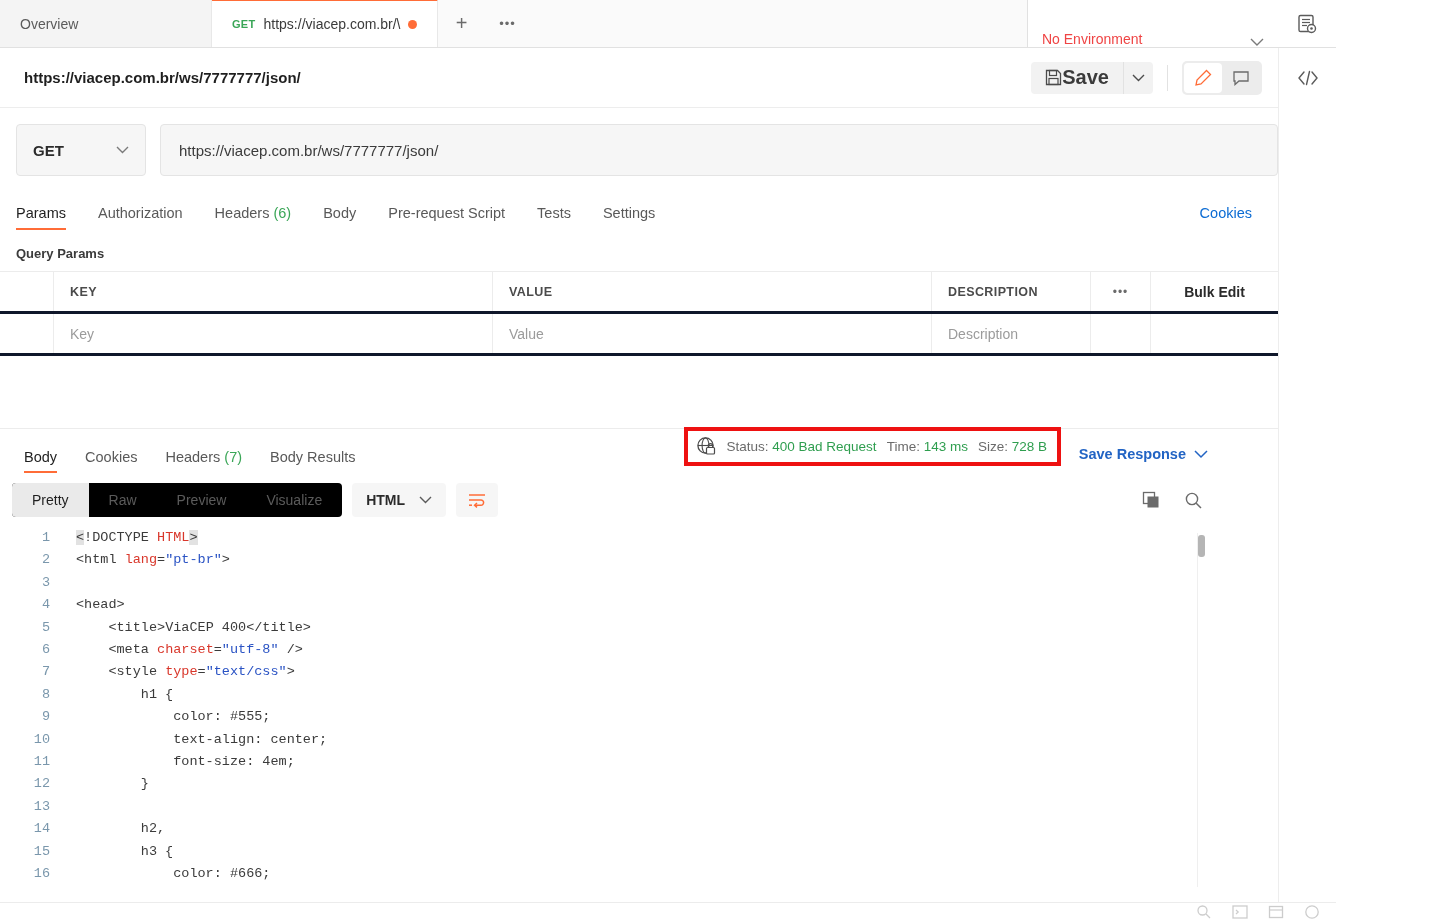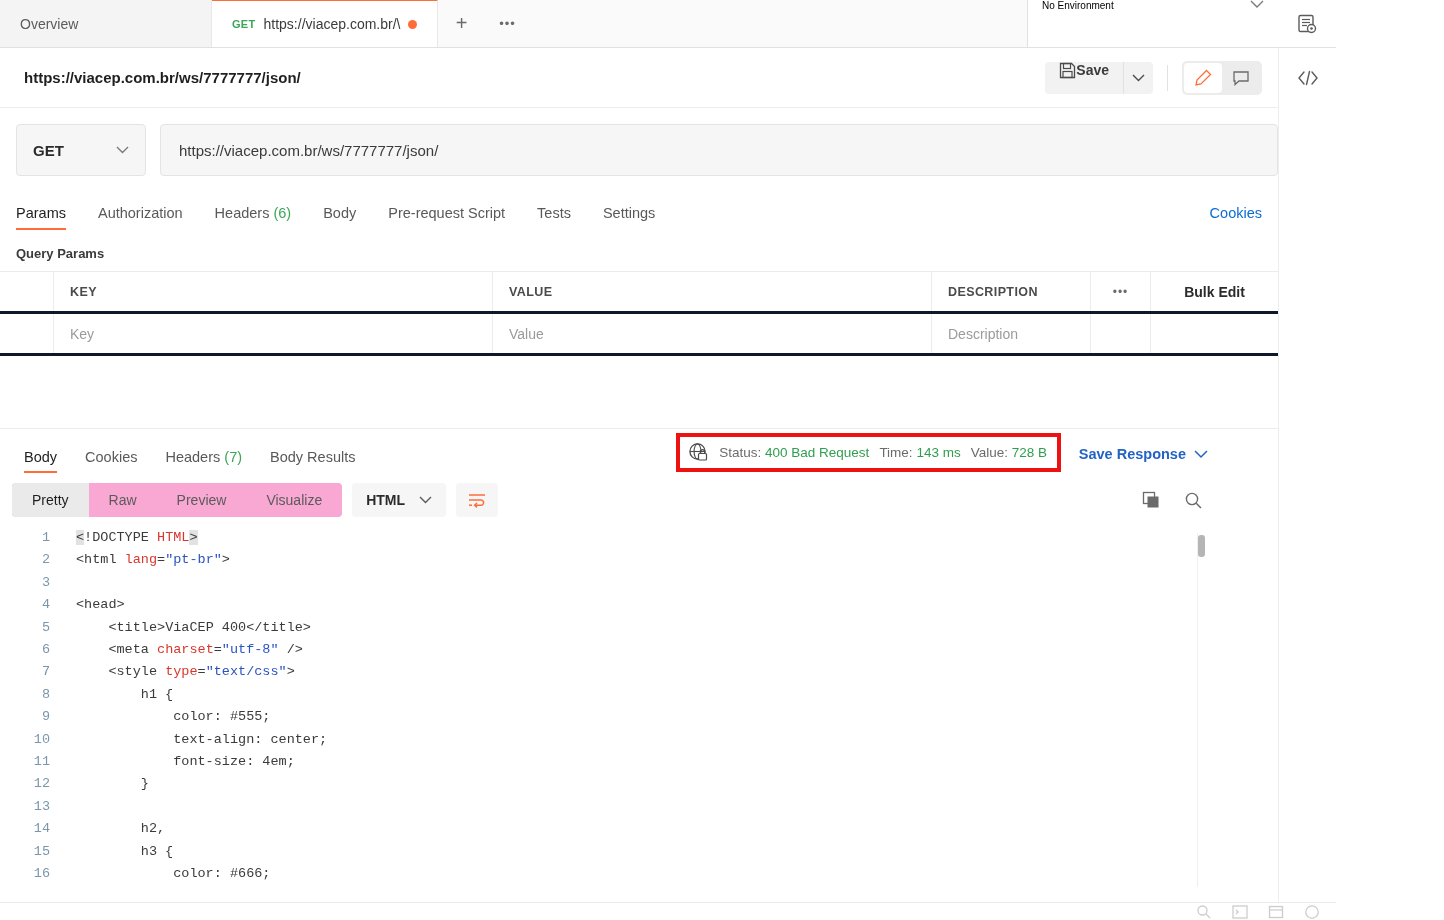--- a/index.html
+++ b/index.html
@@ -39,43 +39,43 @@
   }
   .tab-new, .tab-more {
     display: flex; align-items: center; justify-content: center;
     width: 46px; color: #6b6b6b; cursor: pointer; font-size: 20px;
     background: #fafafa;
   }
   .tab-more { font-size: 13px; letter-spacing: 1px; }
   .tabstrip-fill { flex: 1; background: #fafafa; border-right: 1px solid #e1e1e1; }
 
   .env-box {
-    display: flex; align-items: flex-start; justify-content: space-between;
+    display: flex; align-items: flex-end; justify-content: space-between;
     width: 250px; padding: 0 14px; background: #fff;
-    font-size: 10px; color: #000000; cursor: pointer;
+    font-size: 14px; color: #ef4444; cursor: pointer;
   }
   .env-right {
     display: flex; align-items: center; justify-content: center;
     width: 58px; background: #fff; cursor: pointer;
   }
   .chev { color: #7a7a7a; font-size: 12px; }
 
   
   .titlerow {
     display: flex; align-items: center;
     height: 60px; padding: 0 16px 0 24px;
     border-bottom: 1px solid #ededed;
     background: #fff;
   }
   .req-title { font-size: 15px; font-weight: bold; color: #1f1f1f; flex: 1; }
   .btn-save {
-    display: flex; 
+    display: flex; align-items: center; 
     height: 32px; padding: 0 14px;
     background: #f2f2f2; border-radius: 4px 0 0 4px;
-    font-size: 14px; color: #3b3b3b; font-weight: bold; cursor: pointer;
+    font-size: 20px; color: #3b3b3b; font-weight: bold; cursor: pointer;
   }
   .btn-save-caret {
     display: flex; align-items: center; justify-content: center;
     width: 30px; height: 32px; background: #f2f2f2;
     border-radius: 0 4px 4px 0; border-left: 1px solid #e2e2e2; cursor: pointer;
   }
   .tb-sep { width: 1px; height: 26px; background: #e2e2e2; margin: 0 14px; }
   .icon-pair { display: flex; background: #ececec; border-radius: 5px; padding: 2px; }
   .icon-btn {
     display: flex; align-items: center; justify-content: center;
@@ -164,36 +164,36 @@
     padding: 0 0 8px 0; margin: 0 14px; position: relative; white-space: nowrap;
   }
   .rtab.active { color: #1f1f1f; }
   .rtab.active::after {
     content: ""; position: absolute; left: 0; right: 0; bottom: 0;
     height: 2px; background: #ff6c37;
   }
   .rtab .count { color: #3aa657; }
 
   .statuswrap {
-    position: absolute; right: 217px; bottom: 1px;
+    position: absolute; right: 217px; bottom: 7px;
     display: flex; align-items: center; gap: 10px;
     border: 4px solid #ee1111; background: #fff;
     padding: 5px 10px 5px 8px;
   }
   .status-text { font-size: 13.5px; color: #6b6b6b; white-space: nowrap; }
   .status-text b { font-weight: normal; color: #2f9e4f; }
   .save-resp {
     position: absolute; right: 70px; bottom: 11px;
     display: flex; align-items: center; gap: 8px;
     font-size: 14.5px; font-weight: bold; color: #2264c4; cursor: pointer;
   }
 
   
   .viewbar { display: flex; align-items: center; gap: 10px; padding: 10px 0 10px 12px; position: relative; }
-  .seg { display: flex; background: #f9a8d4; border-radius: 4px; overflow: hidden; align-items: flex-end; }
+  .seg { display: flex; background: #000000; border-radius: 4px; overflow: hidden; align-items: flex-end; }
   .seg-item {
     padding: 0 20px; height: 34px; display: flex; align-items: center;
     font-size: 14px; color: #5b5b5b; cursor: pointer;
   }
   .seg-item.active { background: #eaeaea; color: #1f1f1f; }
   .fmt-sel {
     display: flex; align-items: center; justify-content: space-between;
     gap: 14px; height: 34px; padding: 0 14px; min-width: 92px;
     background: #f6f6f6; border-radius: 4px;
     font-size: 14px; font-weight: bold; color: #2b2b2b; cursor: pointer;
@@ -327,21 +327,21 @@
         <svg width="13" height="8" viewBox="0 0 13 8">
             <path d="M1 1l5.5 5.5L12 1" fill="none" stroke="#7a7a7a" stroke-width="1.4"></path>
           </svg>
       </span>
     </div>
     <div class="url-input">
       <span>https://viacep.com.br/ws/7777777/json/</span>
     </div>
   </div>
 
-  <div class="reqtabs" style="margin-right:0;">
+  <div class="reqtabs" style="margin-right:10px;">
     <div class="reqtab active">
       <span>Params</span>
     </div>
     <div class="reqtab">
       <span>Authorization</span>
     </div>
     <div class="reqtab">
       <span>Headers</span>
       <span class="count">(6)</span>
     </div>
@@ -422,21 +422,21 @@
           <svg width="21" height="21" viewBox="0 0 21 21">
             <circle cx="9.5" cy="9.5" r="7.6" fill="none" stroke="#4b4b4b" stroke-width="1.3"></circle>
             <ellipse cx="9.5" cy="9.5" rx="3.4" ry="7.6" fill="none" stroke="#4b4b4b" stroke-width="1.1"></ellipse>
             <line x1="2" y1="9.5" x2="17" y2="9.5" stroke="#4b4b4b" stroke-width="1.1"></line>
             <rect x="10.5" y="11.5" width="8" height="6.5" rx="1" fill="#fff" stroke="#4b4b4b" stroke-width="1.2"></rect>
             <path d="M12.3 11.5v-1.7a2.2 2.2 0 014.4 0v1.7" fill="none" stroke="#4b4b4b" stroke-width="1.2"></path>
           </svg>
         </span>
         <span class="status-text"><span>Status:</span> <b>400 Bad Request</b></span>
         <span class="status-text"><span>Time:</span> <b>143 ms</b></span>
-        <span class="status-text"><span>Value:</span> <b>728 B</b></span>
+        <span class="status-text"><span>Size:</span> <b>728 B</b></span>
       </div>
 
       <div class="save-resp">
         <span>Save Response</span>
         <span>
           <svg width="14" height="9" viewBox="0 0 14 9">
               <path d="M1 1l6 6 6-6" fill="none" stroke="#2264c4" stroke-width="1.5"></path>
             </svg>
         </span>
       </div>

